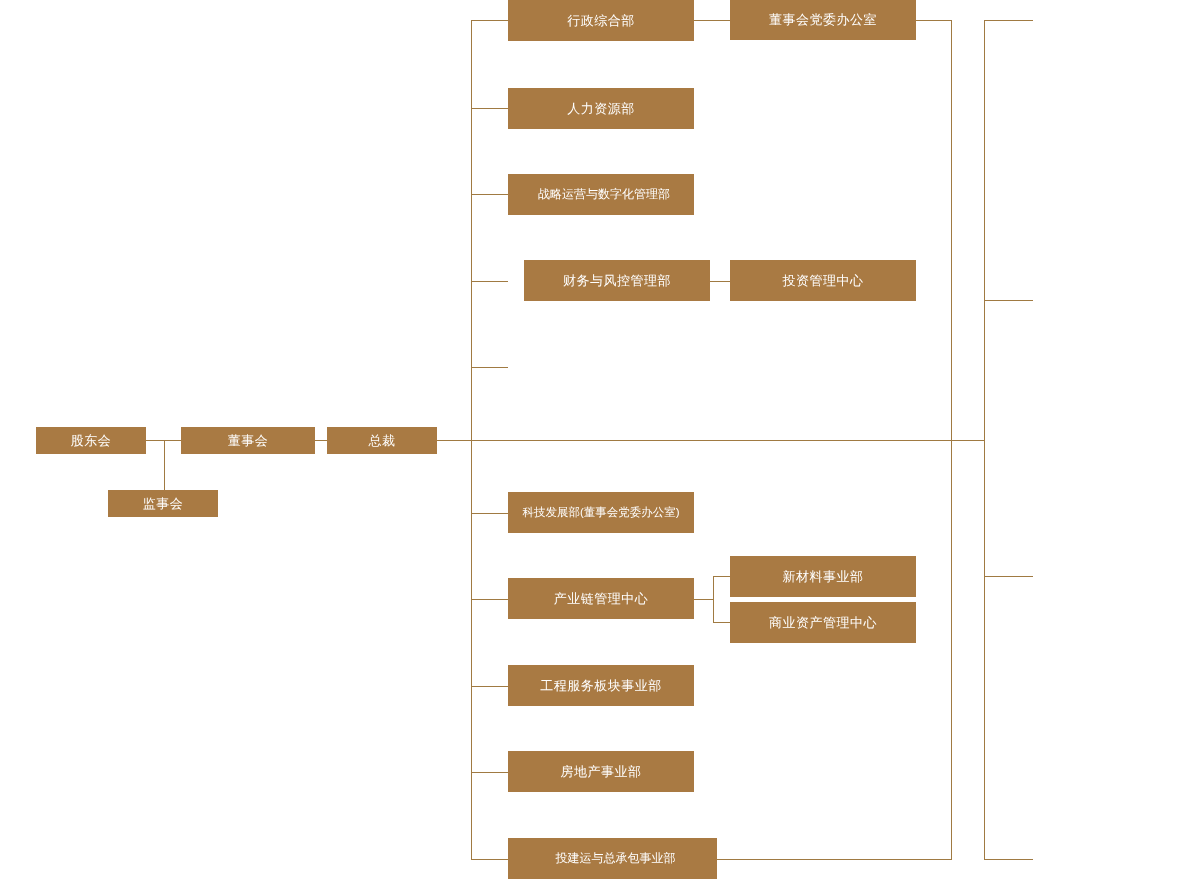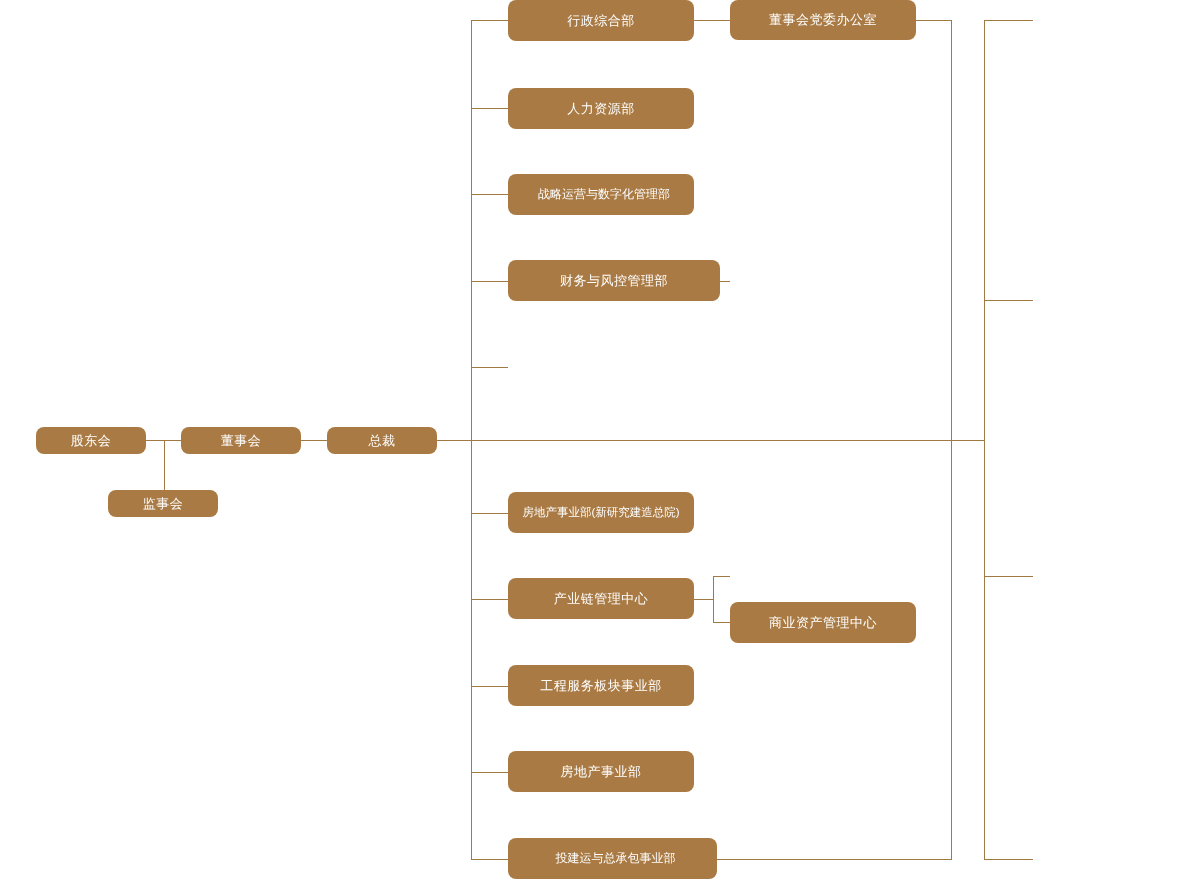--- a/index.html
+++ b/index.html
@@ -17,21 +17,21 @@
     height: 880px;
     background: #ffffff;
     overflow: hidden;
   }
   
   .node {
     position: absolute;
     box-sizing: border-box;
     background: #A97A43;
     color: #ffffff;
-    border-radius: 8px;
+    border-radius: 0;
     display: flex;
     align-items: center;
     justify-content: center;
     text-align: center;
     font-size: 13px;
     line-height: 1.2;
     letter-spacing: 0.5px;
     padding: 0 6px;
     white-space: nowrap;
     z-index: 3;
@@ -61,21 +61,21 @@
 
   <div class="conn h" style="left:146px; top:440px; width:36px;"></div>
 
   <div class="conn h" style="left:291px; top:440px; width:36px;"></div>
 
   <div class="conn v" style="left:164px; top:440px; height:64px;"></div>
   <div class="conn h" style="left:164px; top:503px; width:12px;"></div>
 
   <div class="node" style="left:36px; top:427px; width:110px; height:27px;">股东会</div>
 
-  <div class="node" style="left:181px; top:427px; width:120px; height:27px;">董事会</div>
+  <div class="node" style="left:181px; top:427px; width:134px; height:27px;">董事会</div>
 
   <div class="node" style="left:108px; top:490px; width:110px; height:27px;">监事会</div>
 
   <div class="node" style="left:327px; top:427px; width:110px; height:27px;font-family:Liberation Serif, serif;">总裁</div>
 
   <div class="conn h" style="left:437px; top:440px; width:548px;"></div>
 
   <div class="conn v" style="left:471px; top:20px; height:839px;"></div>
 
   <div class="conn h" style="left:471px; top:20px; width:37px;"></div>
@@ -86,37 +86,39 @@
 
   <div class="conn h" style="left:916px; top:20px; width:36px;"></div>
 
   <div class="conn h" style="left:471px; top:108px; width:37px;"></div>
   <div class="node" style="left:508px; top:88px; width:186px; height:41px;">人力资源部</div>
 
   <div class="conn h" style="left:471px; top:194px; width:37px;"></div>
   <div class="node small-text" style="left:508px; top:174px; width:186px; height:41px;">战略运营与数字化管理部</div>
 
   <div class="conn h" style="left:471px; top:281px; width:37px;"></div>
-  <div class="node" style="left:508px; top:260px; width:212px; height:41px;">财务与风控管理部</div>
+  <div class="node" style="left:524px; top:260px; width:186px; height:41px;">财务与风控管理部</div>
 
   <div class="conn h" style="left:694px; top:281px; width:36px;"></div>
+  <div class="node" style="left:730px; top:260px; width:186px; height:41px;">投资管理中心</div>
 
   <div class="conn h" style="left:471px; top:367px; width:37px;"></div>
 
   <div class="conn h" style="left:471px; top:513px; width:37px;"></div>
-  <div class="node tiny-text" style="left:508px; top:492px; width:186px; height:41px;">房地产事业部(新研究建造总院)</div>
+  <div class="node tiny-text" style="left:508px; top:492px; width:186px; height:41px;">科技发展部(董事会党委办公室)</div>
 
   <div class="conn h" style="left:471px; top:599px; width:37px;"></div>
   <div class="node" style="left:508px; top:578px; width:186px; height:41px;">产业链管理中心</div>
 
   <div class="conn h" style="left:694px; top:599px; width:20px;"></div>
   <div class="conn v" style="left:713px; top:576px; height:46px;"></div>
   <div class="conn h" style="left:713px; top:576px; width:17px;"></div>
   <div class="conn h" style="left:713px; top:622px; width:17px;"></div>
 
+  <div class="node" style="left:730px; top:556px; width:186px; height:41px;">新材料事业部</div>
 
   <div class="node" style="left:730px; top:602px; width:186px; height:41px;text-align:right;">商业资产管理中心</div>
 
   <div class="conn h" style="left:471px; top:686px; width:37px;"></div>
   <div class="node" style="left:508px; top:665px; width:186px; height:41px;">工程服务板块事业部</div>
 
   <div class="conn h" style="left:471px; top:772px; width:37px;"></div>
   <div class="node" style="left:508px; top:751px; width:186px; height:41px;">房地产事业部</div>
 
   <div class="conn h" style="left:471px; top:859px; width:37px;"></div>

